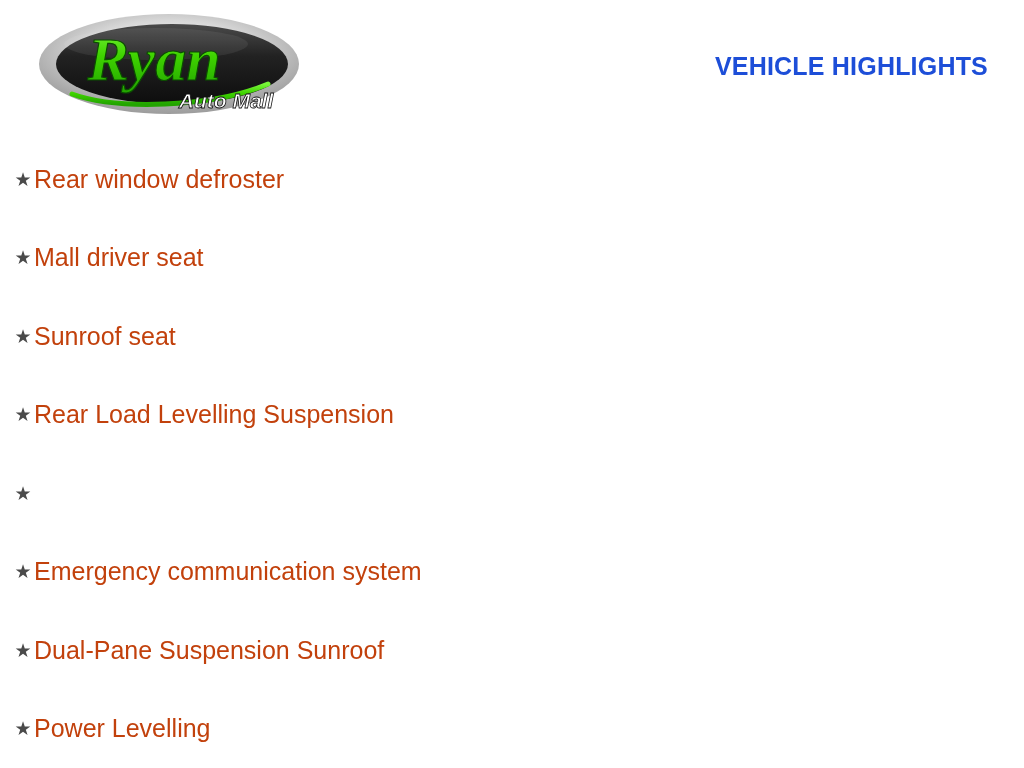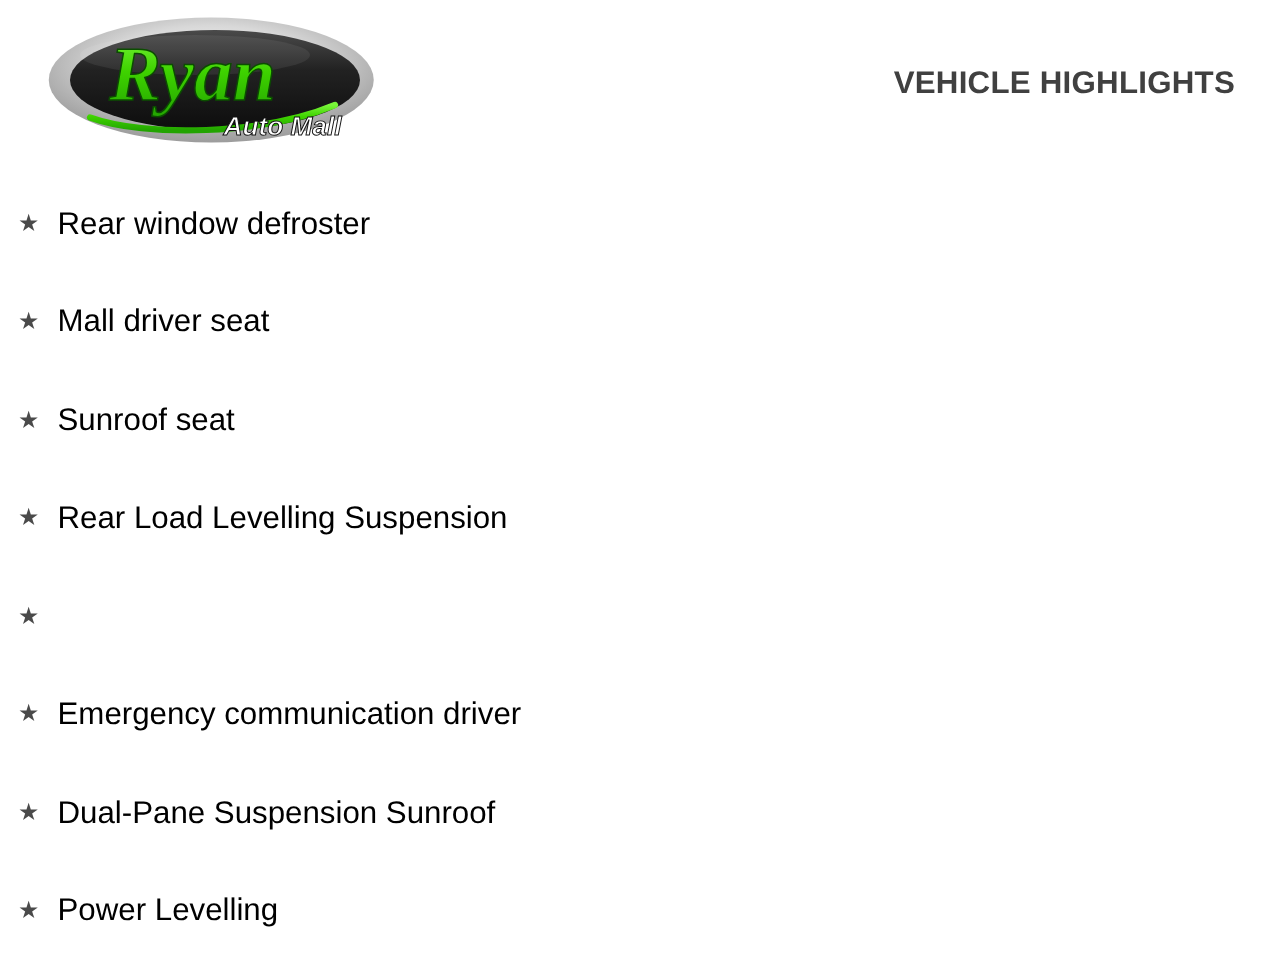--- a/index.html
+++ b/index.html
@@ -29,21 +29,21 @@
     height: 112px;
   }
   .logo svg { display: block; }
 
   .header-title {
     position: absolute;
     right: 36px;
     top: 52px;
     font-size: 25px;
     font-weight: bold;
-    color: #404040;
+    color: #1d4ed8;
     letter-spacing: 0.2px;
     white-space: nowrap;
   }
 
   
   .highlights {
     position: absolute;
     left: 0;
     top: 140px;
     width: 100%;
@@ -60,23 +60,22 @@
   }
   .star-icon {
     width: 22px;
     flex: 0 0 22px;
     font-size: 19px;
     line-height: 1;
     color: #4a4a4a;
     text-align: center;
   }
   .highlight-label {
-    margin-left: 12px;
     font-size: 25px;
-    color: #000000;
+    color: #c2410c;
     white-space: nowrap;
   }
 </style>
 </head>
 <body>
 
 <div class="header">
 
   <div class="logo">
     <svg width="270" height="112" viewBox="0 0 270 112" xmlns="http://www.w3.org/2000/svg" aria-hidden="true">
@@ -131,21 +130,21 @@
   </li>
   <li class="highlight-item">
     <span class="star-icon">★</span>
     <span class="highlight-label">Rear Load Levelling Suspension</span>
   </li>
   <li class="highlight-item">
     <span class="star-icon">★</span>
   </li>
   <li class="highlight-item">
     <span class="star-icon">★</span>
-    <span class="highlight-label">Emergency communication driver</span>
+    <span class="highlight-label">Emergency communication system</span>
   </li>
   <li class="highlight-item">
     <span class="star-icon">★</span>
     <span class="highlight-label">Dual-Pane Suspension Sunroof</span>
   </li>
   <li class="highlight-item">
     <span class="star-icon">★</span>
     <span class="highlight-label">Power Levelling</span>
   </li>
 </ul>

